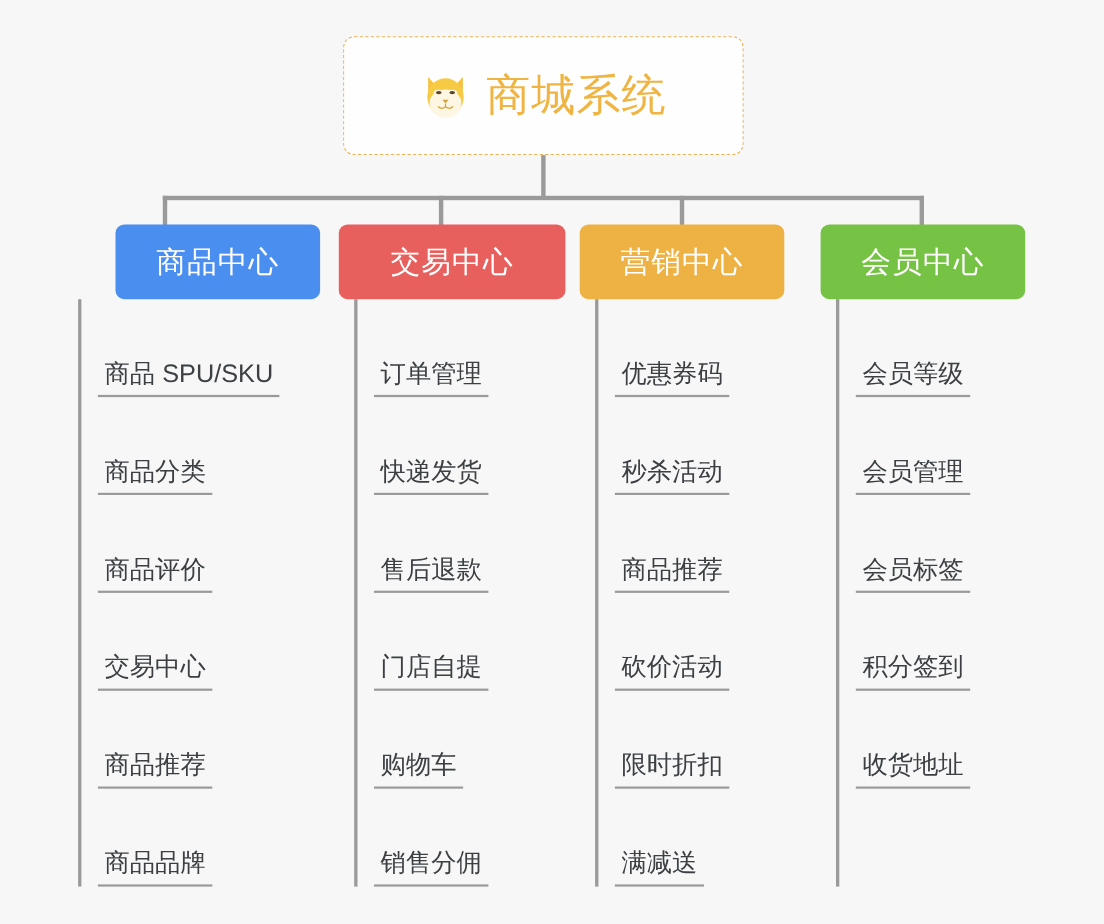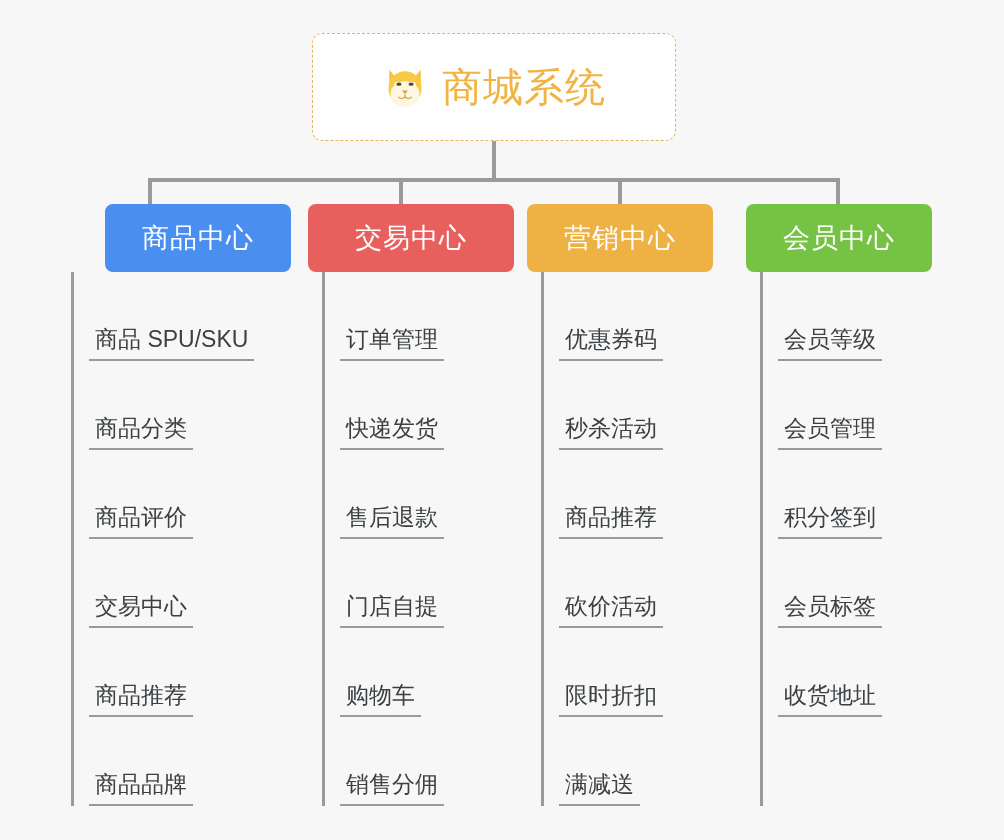--- a/index.html
+++ b/index.html
@@ -229,25 +229,25 @@
         </div>
         <div class="spine" style="background: rgb(154, 154, 154); height: 534px;"></div>
         <ul class="leaf-list">
           <li class="leaf">
             <span class="leaf-label" style="border-bottom-color: rgb(154, 154, 154);">会员等级</span>
           </li>
           <li class="leaf">
             <span class="leaf-label" style="border-bottom-color: rgb(154, 154, 154);">会员管理</span>
           </li>
           <li class="leaf">
+            <span class="leaf-label" style="border-bottom-color: rgb(154, 154, 154);">会员标签</span>
+          </li>
+          <li class="leaf">
             <span class="leaf-label" style="border-bottom-color: rgb(154, 154, 154);">积分签到</span>
           </li>
           <li class="leaf">
-            <span class="leaf-label" style="border-bottom-color: rgb(154, 154, 154);">会员标签</span>
-          </li>
-          <li class="leaf">
             <span class="leaf-label" style="border-bottom-color: rgb(154, 154, 154);">收货地址</span>
           </li>
         </ul>
       </div>
     </div>
 
 </div>
 
 </body></html>

